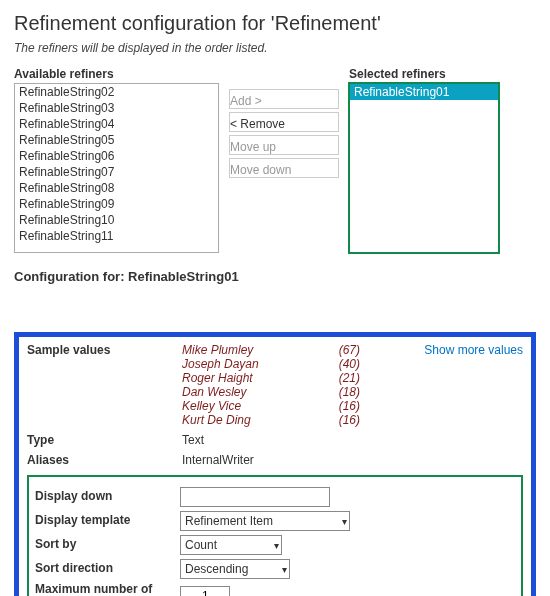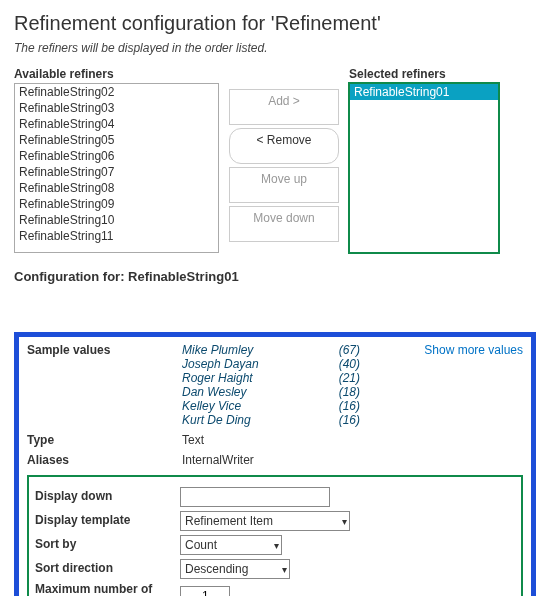--- a/index.html
+++ b/index.html
@@ -66,51 +66,51 @@
     color: #fff;
   }
   .btncol {
     display: flex;
     flex-direction: column;
     gap: 3px;
     padding-top: 22px;
   }
   .mbtn {
     width: 110px;
-    height: 36px;
+    height: 20px;
     border: 1px solid #ccc;
     background: #fff;
     color: #999;
     font-size: 12px;
     cursor: default;
-    text-align: center;
+    text-align: left;
     line-height: 22px;
   }
-  .mbtn.enabled { color: #333; cursor: pointer; border-radius: 12px; }
+  .mbtn.enabled { color: #333; cursor: pointer; }
   .section-title {
     font-weight: bold;
     margin: 16px 0 2px 0;
     font-size: 13px;
   }
   .config-box {
     border: 5px solid #1d4ed8;
     padding: 6px 8px 8px 8px;
     margin-top: 48px;
   }
   .sv-row { display:flex; }
   .sv-label {
     font-weight: bold;
     width: 155px;
     flex-shrink:0;
   }
   .sv-list { flex:1; }
   .sv-item {
     display:flex;
     gap:18px;
-    color:#0c4a6e;
+    color:#7f1d1d;
     font-style: italic;
   }
   .sv-name { width:120px; filter: blur(0.6px); }
   .sv-count { width:40px; text-align:right; font-style: italic; }
   .showmore {
     color:#0072c6;
     cursor:pointer;
     margin-left:auto;
     padding-left:20px;
   }

